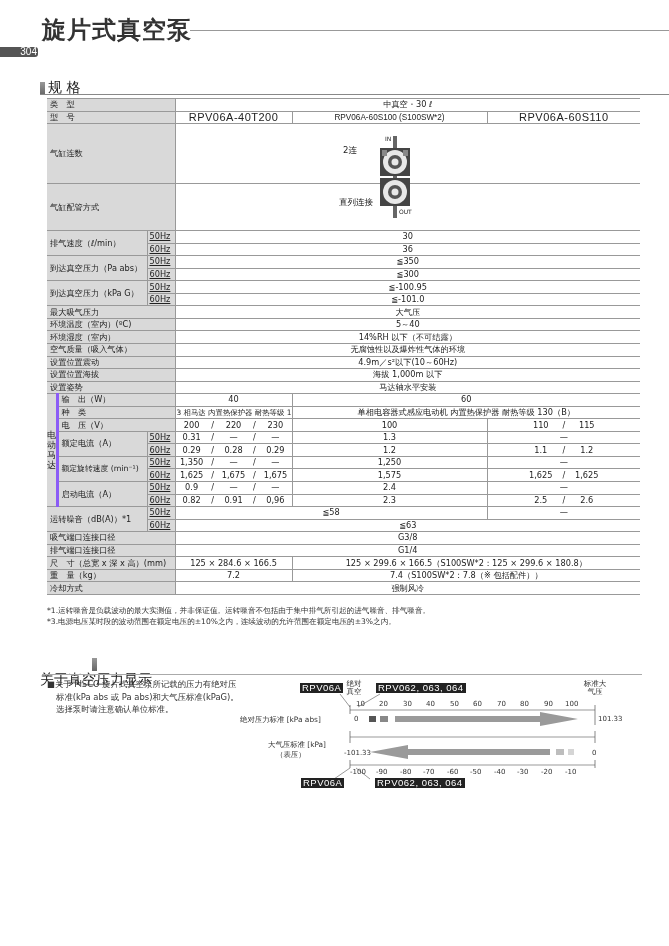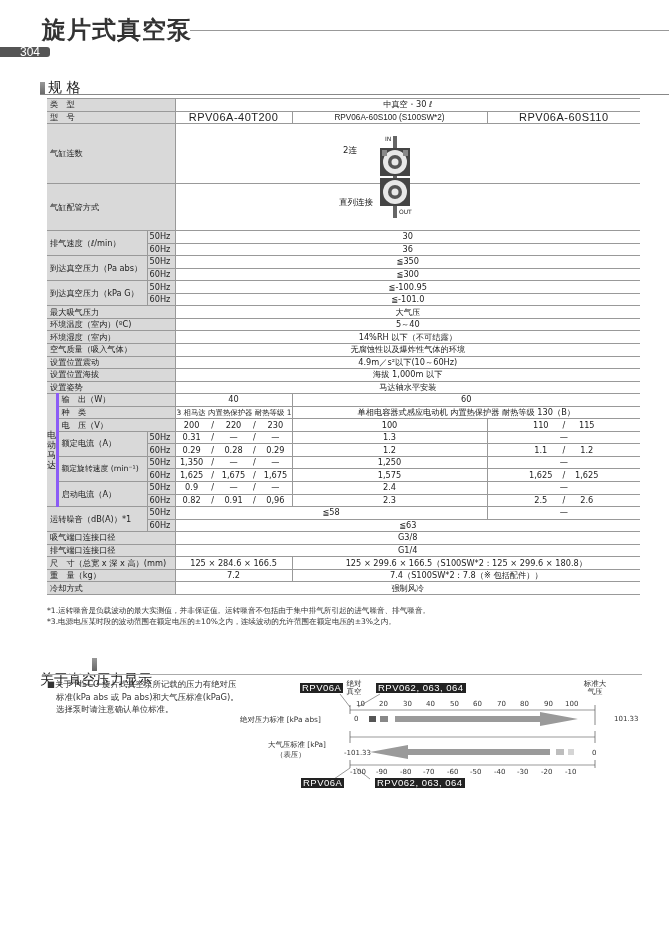--- a/index.html
+++ b/index.html
@@ -1,30 +1,30 @@
 <!DOCTYPE html>
 <html><head>
 <meta charset="utf-8">
 <style>
   * { box-sizing: border-box; margin: 0; padding: 0; }
   html, body { width: 669px; height: 946px; background: #ffffff; overflow: hidden; }
   body { position: relative; font-family: "DejaVu Sans", "Liberation Sans", sans-serif; color: #222; }
 
   .page-title { position: absolute; left: 42px; top: 14px; font-size: 24px; font-weight: bold; color: #333; letter-spacing: 1px; }
   .title-rule { position: absolute; left: 190px; top: 30px; width: 479px; height: 1px; background: #999; }
-  .page-tab { position: absolute; left: 0; top: 47px; width: 50px; height: 10px; background: #555; color: #fff; font-size: 12px; line-height: 10px; text-align: right; padding-right: 10px; border-radius: 0 3px 3px 0; font-family: "Liberation Sans", sans-serif; }
+  .page-tab { position: absolute; left: 0; top: 47px; width: 38px; height: 10px; background: #555; color: #fff; font-size: 10px; line-height: 10px; text-align: right; padding-right: 1px; border-radius: 0 3px 3px 0; font-family: "Liberation Sans", sans-serif; }
 
   .sec-head { position: absolute; left: 40px; font-size: 14px; color: #222; display: flex; align-items: center; }
   .sec-bar { display: inline-block; width: 5px; height: 13px; background: linear-gradient(#999,#666); margin-right: 3px; }
   .sec-rule { position: absolute; left: 40px; width: 629px; height: 1px; background: #888; }
 
   table.spec { position: absolute; left: 47px; top: 98px; width: 593px; border-collapse: collapse; font-size: 8.2px; table-layout: fixed; }
   table.spec td { border-top: 1px solid #999; border-bottom: 1px solid #999; padding: 0 3px; height: 12.55px; line-height: 11px; white-space: nowrap; overflow: hidden; }
   table.spec td.lbl { background: #d9d9d9; text-align: left; border-right: 1px solid #999; }
-  table.spec td.hz { background: #d9d9d9; text-align: left; border-left: 1px solid #aaa; border-right: 1px solid #999; padding-left: 2px; }
+  table.spec td.hz { background: #d9d9d9; text-align: left; border-left: 1px solid #aaa; border-right: 1px solid #999; padding-left: 2px; text-decoration: underline; }
   table.spec td.val { text-align: center; }
   table.spec td.vl { border-left: 1px solid #999; }
   table.spec td.motor { background: #d9d9d9; width: 10px; text-align: right; font-size: 9px; line-height: 10px; white-space: normal; padding: 0; border-right: 3px solid #8b5cf6; }
   table.spec tr.model td.val { font-family: "Liberation Sans", sans-serif; font-size: 11px; letter-spacing: 0.5px; }
   table.spec tr.model td.mid { font-size: 8.2px; letter-spacing: 0; }
   table.spec tr.cyl td { height: 60px; }
   table.spec tr.cyl2 td { height: 47px; }
   .trio { display: flex; justify-content: center; }
   .trio span { display: inline-block; }
   .trio .v { width: 30px; text-align: center; }
@@ -400,21 +400,21 @@
   <div class="tick" style="left:196px;top:20px;">40</div>
   <div class="tick" style="left:220px;top:20px;">50</div>
   <div class="tick" style="left:243px;top:20px;">60</div>
   <div class="tick" style="left:267px;top:20px;">70</div>
   <div class="tick" style="left:290px;top:20px;">80</div>
   <div class="tick" style="left:314px;top:20px;">90</div>
   <div class="tick" style="left:335px;top:20px;">100</div>
 
   <div class="tick" style="left:10px;top:35px;font-size:7.4px;">绝对压力标准 [kPa abs]</div>
   <div class="tick" style="left:124px;top:35px;">0</div>
-  <div class="tick" style="left:384px;top:35px;">101.33</div>
+  <div class="tick" style="left:368px;top:35px;">101.33</div>
 
   <div class="tick" style="left:38px;top:60px;font-size:7.4px;">大气压标准 [kPa]</div>
   <div class="tick" style="left:46px;top:70px;font-size:7.4px;">（表压）</div>
   <div class="tick" style="left:114px;top:69px;">-101.33</div>
   <div class="tick" style="left:362px;top:69px;">0</div>
 
   <div class="tick" style="left:120px;top:88px;">-100</div>
   <div class="tick" style="left:146px;top:88px;">-90</div>
   <div class="tick" style="left:170px;top:88px;">-80</div>
   <div class="tick" style="left:193px;top:88px;">-70</div>

